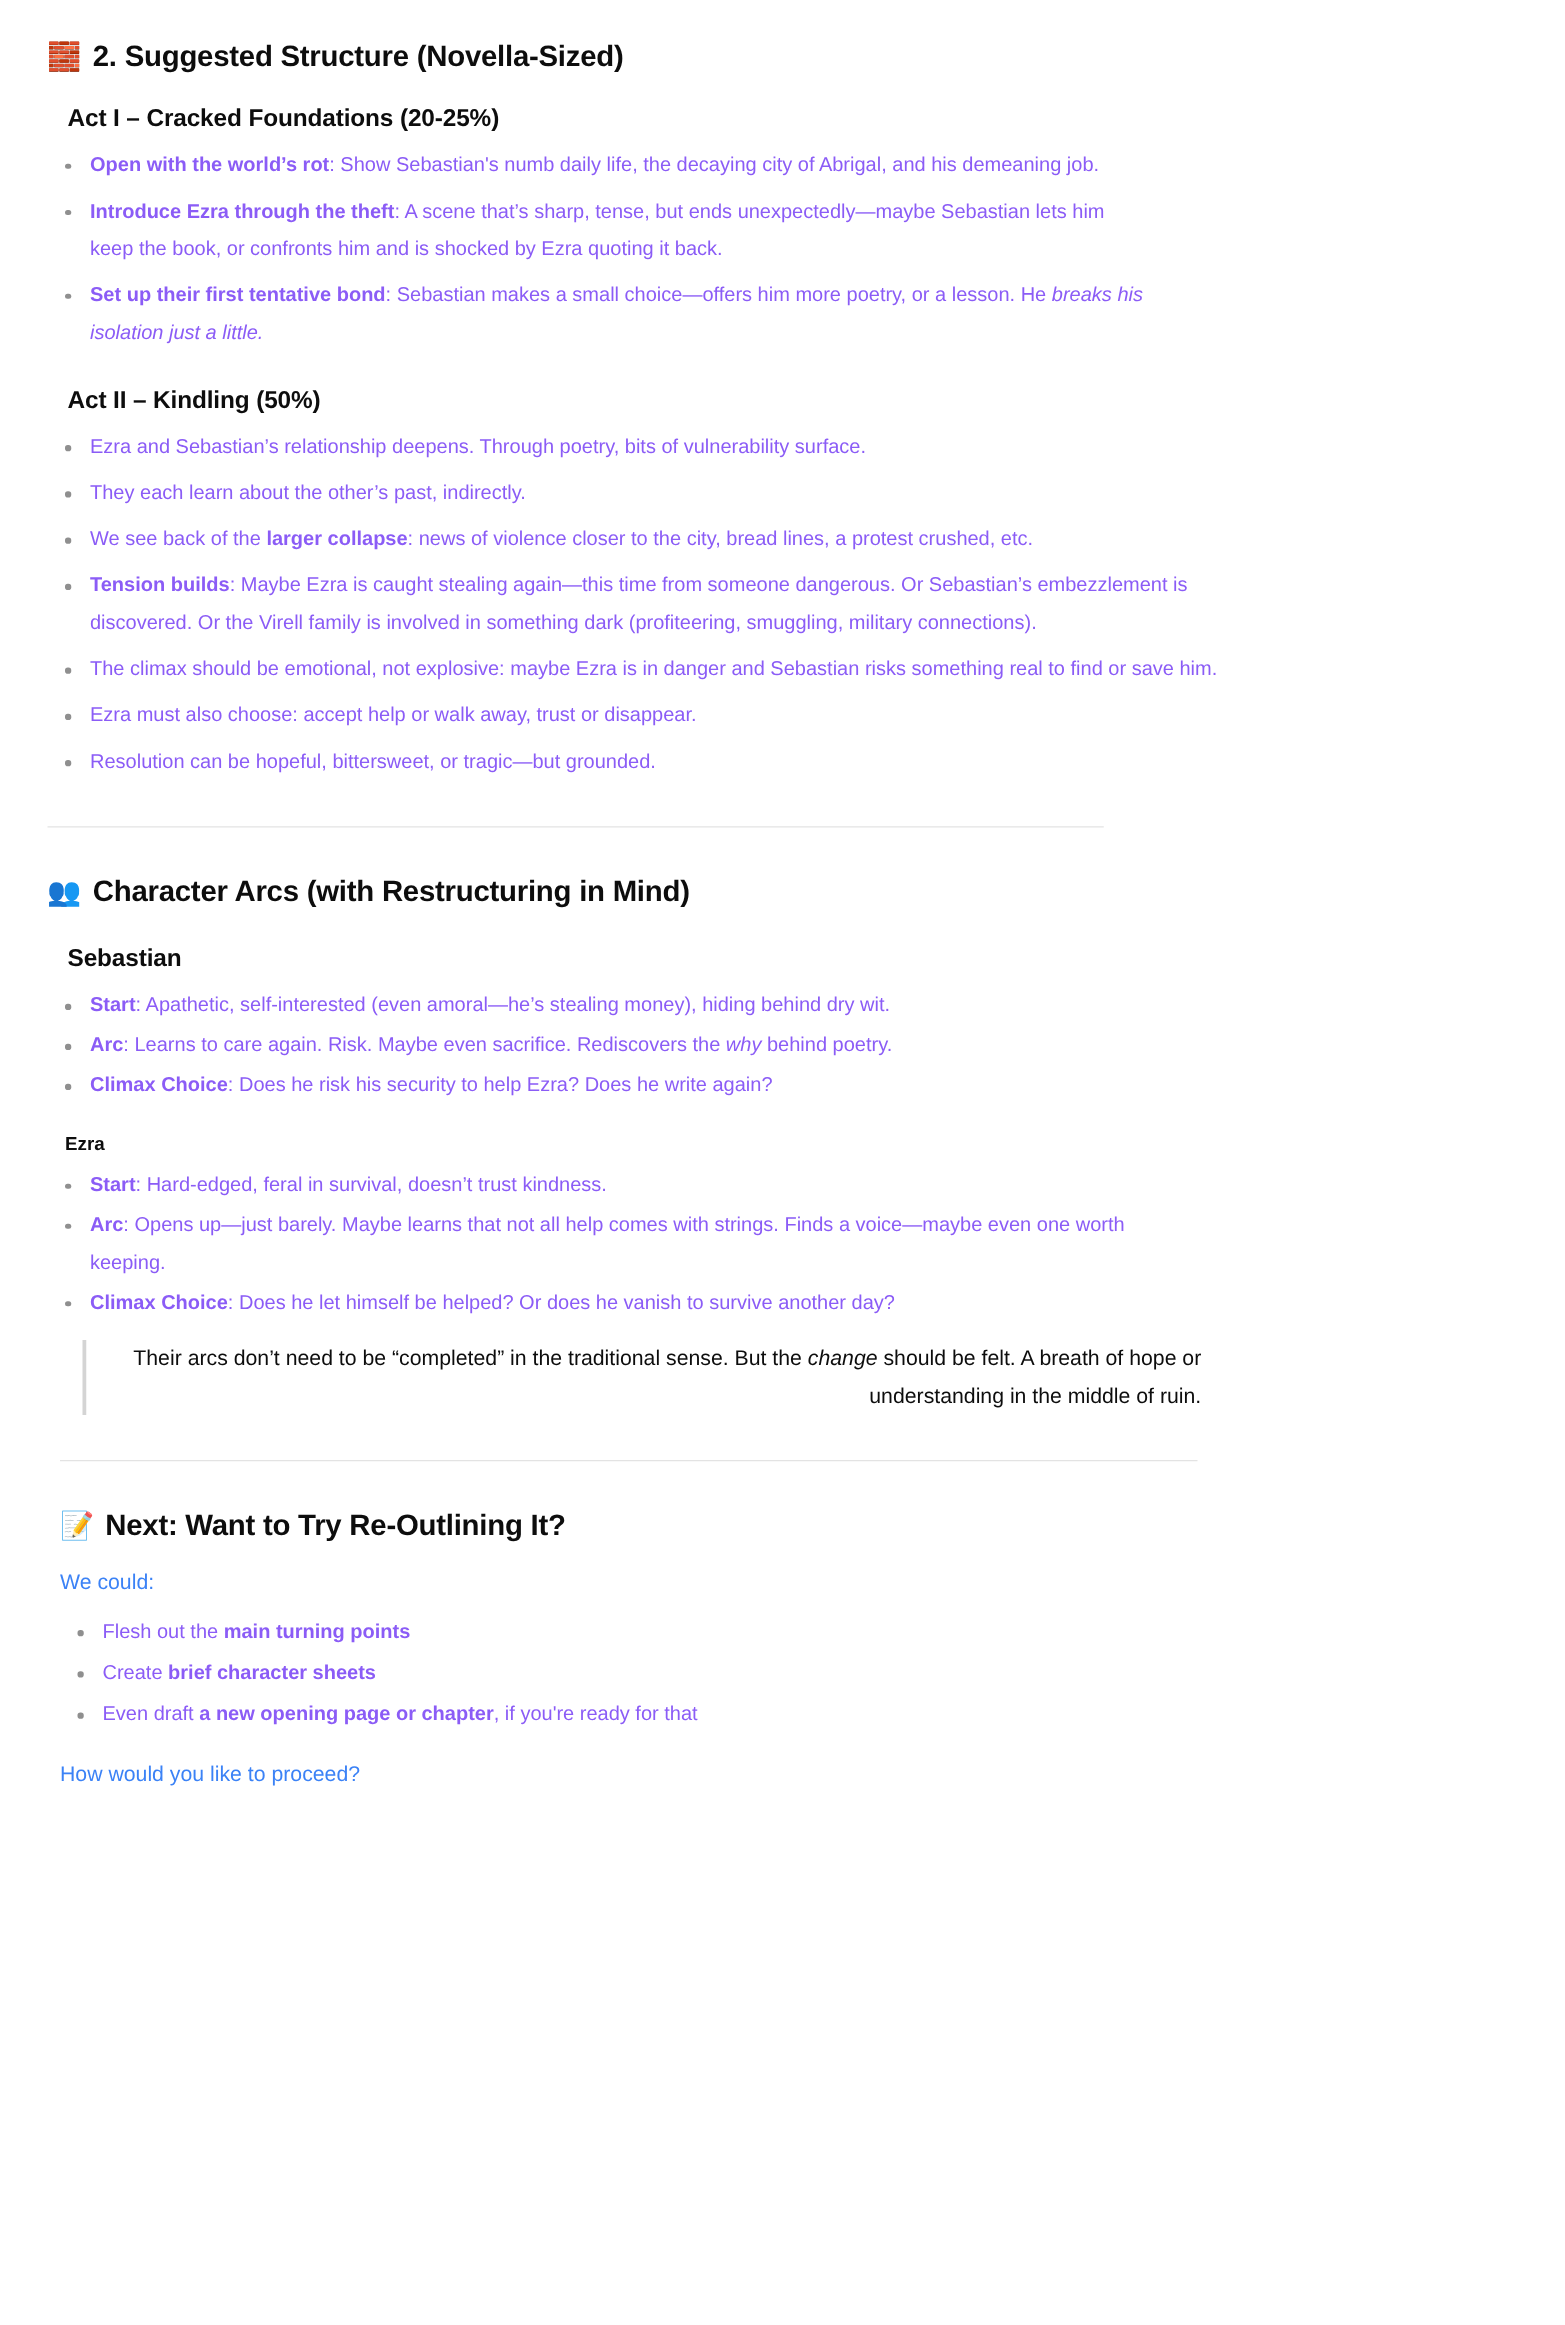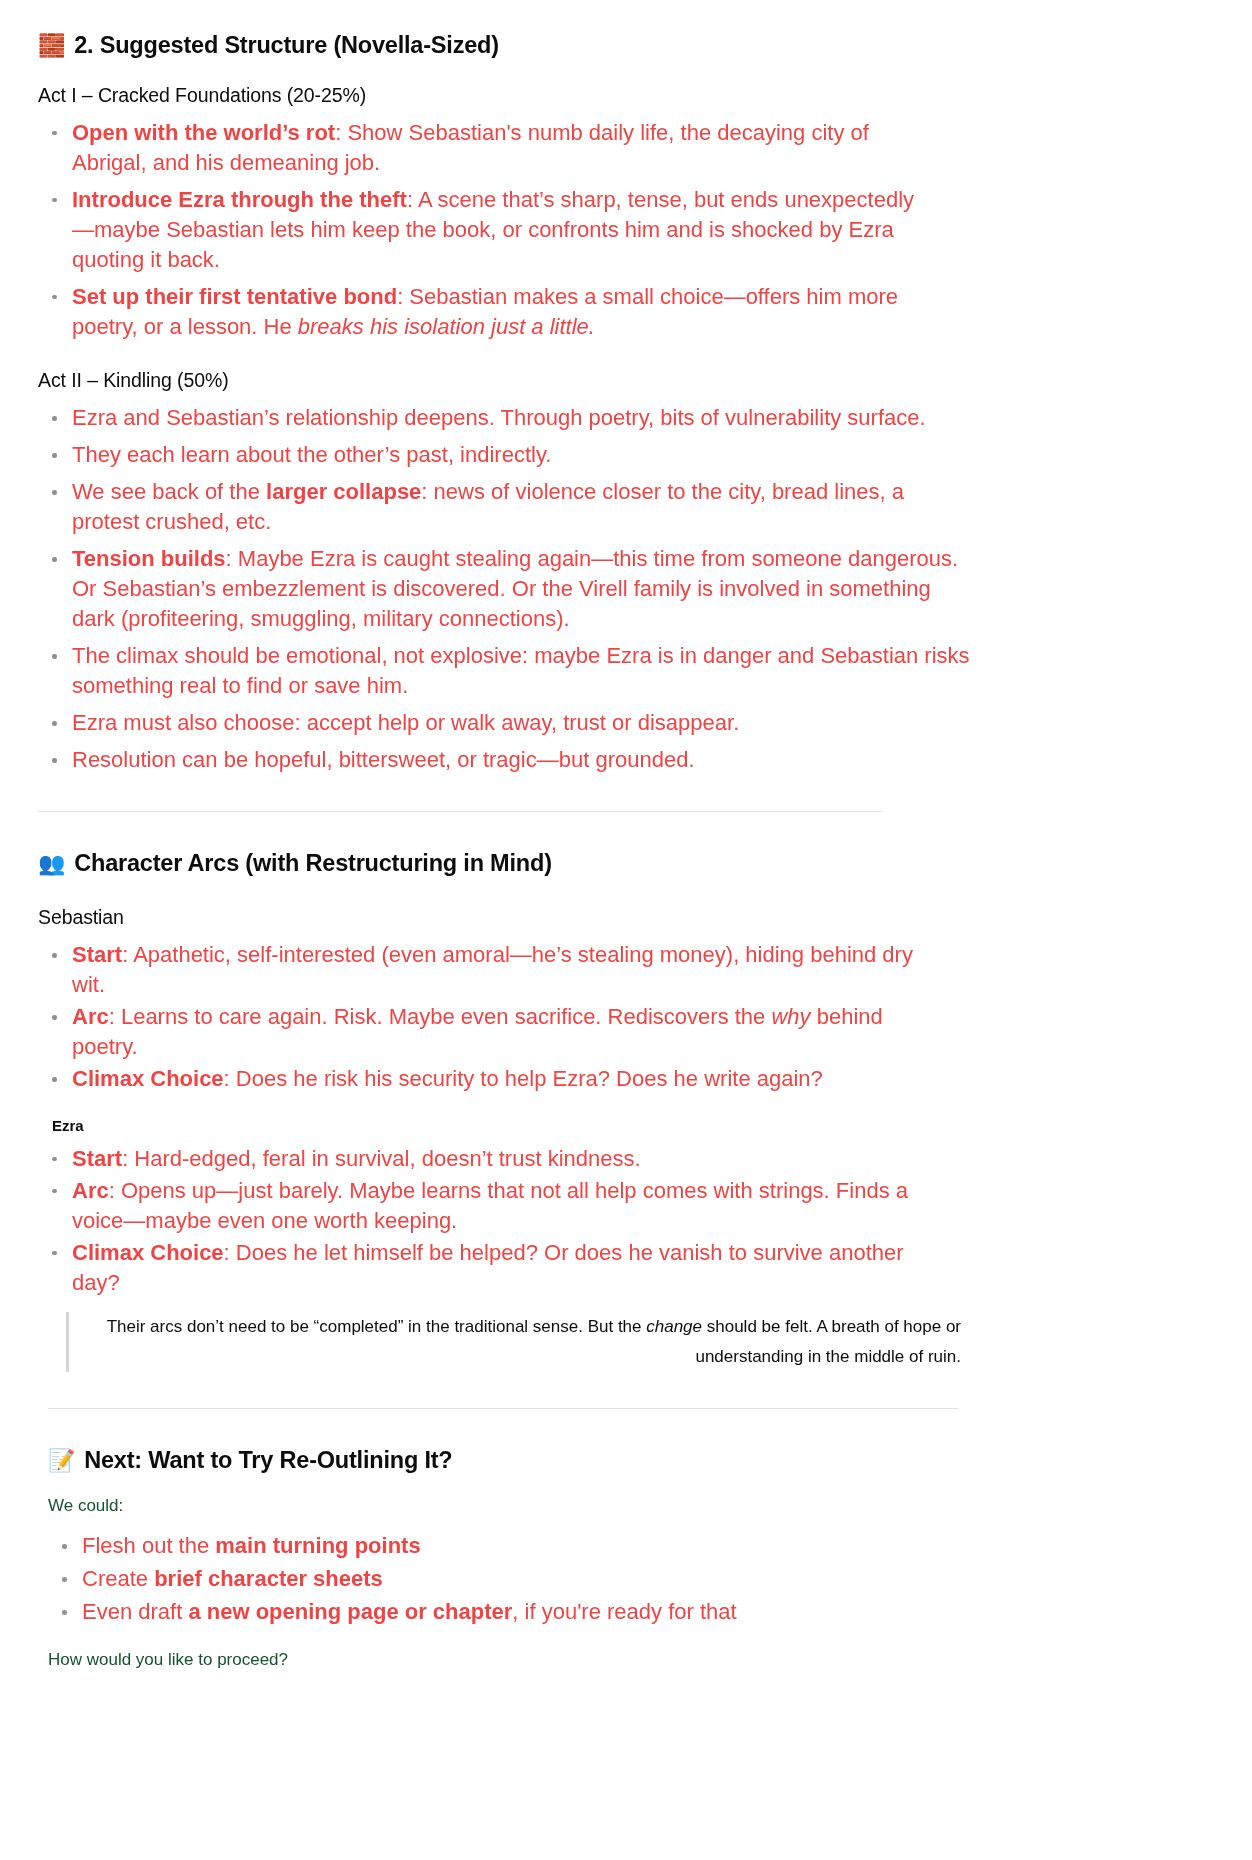--- a/index.html
+++ b/index.html
@@ -33,47 +33,47 @@
     gap: 9px;
   }
   h1.section-title .emoji {
     font-size: 22px;
     line-height: 1;
     flex: 0 0 auto;
   }
   h2.sub-title {
     font-size: 19.5px;
     line-height: 1.3;
-    font-weight: 400;
+    font-weight: 700;
     letter-spacing: -0.1px;
-    margin: 26px 0 10px 0;
+    margin: 26px 0 10px 16px;
     color: #0d0d0d;
   }
   h2.sub-title:first-of-type { margin-top: 0; }
   h3.person-title {
     font-size: 15px;
     line-height: 1.3;
     font-weight: 700;
     margin: 22px 0 8px 0;
     color: #0d0d0d;
   }
 
   
   ul.bullets {
     list-style: none;
     margin: 0 0 0 0;
     padding: 0;
   }
   ul.bullets > li {
     position: relative;
     padding-left: 34px;
-    font-size: 22px;
+    font-size: 16px;
     line-height: 30px;
     margin: 0 0 7px 0;
-    color: #ef4444;
+    color: #8b5cf6;
     max-width: 845px;
   }
   ul.bullets > li::before {
     content: "";
     position: absolute;
     left: 14px;
     top: 13px;
     width: 4.5px;
     height: 4.5px;
     border-radius: 50%;
@@ -107,21 +107,21 @@
     margin: 36px 0 36px 0;
   }
   hr.rule.narrow { width: 845px; }
   hr.rule.wide { width: 910px; margin-left: 10px; }
 
   
   p.plain {
     font-size: 17px;
     line-height: 30px;
     margin: 0 0 10px 0;
-    color: #14532d;
+    color: #3b82f6;
   }
   p.trailing { margin-top: 18px; margin-bottom: 0; }
 
   .final-block { margin-left: 10px; }
   .final-block h1.section-title { margin-bottom: 16px; }
   .final-block ul.bullets > li { margin-bottom: 3px; line-height: 30px; }
 </style>
 </head>
 <body>
 

